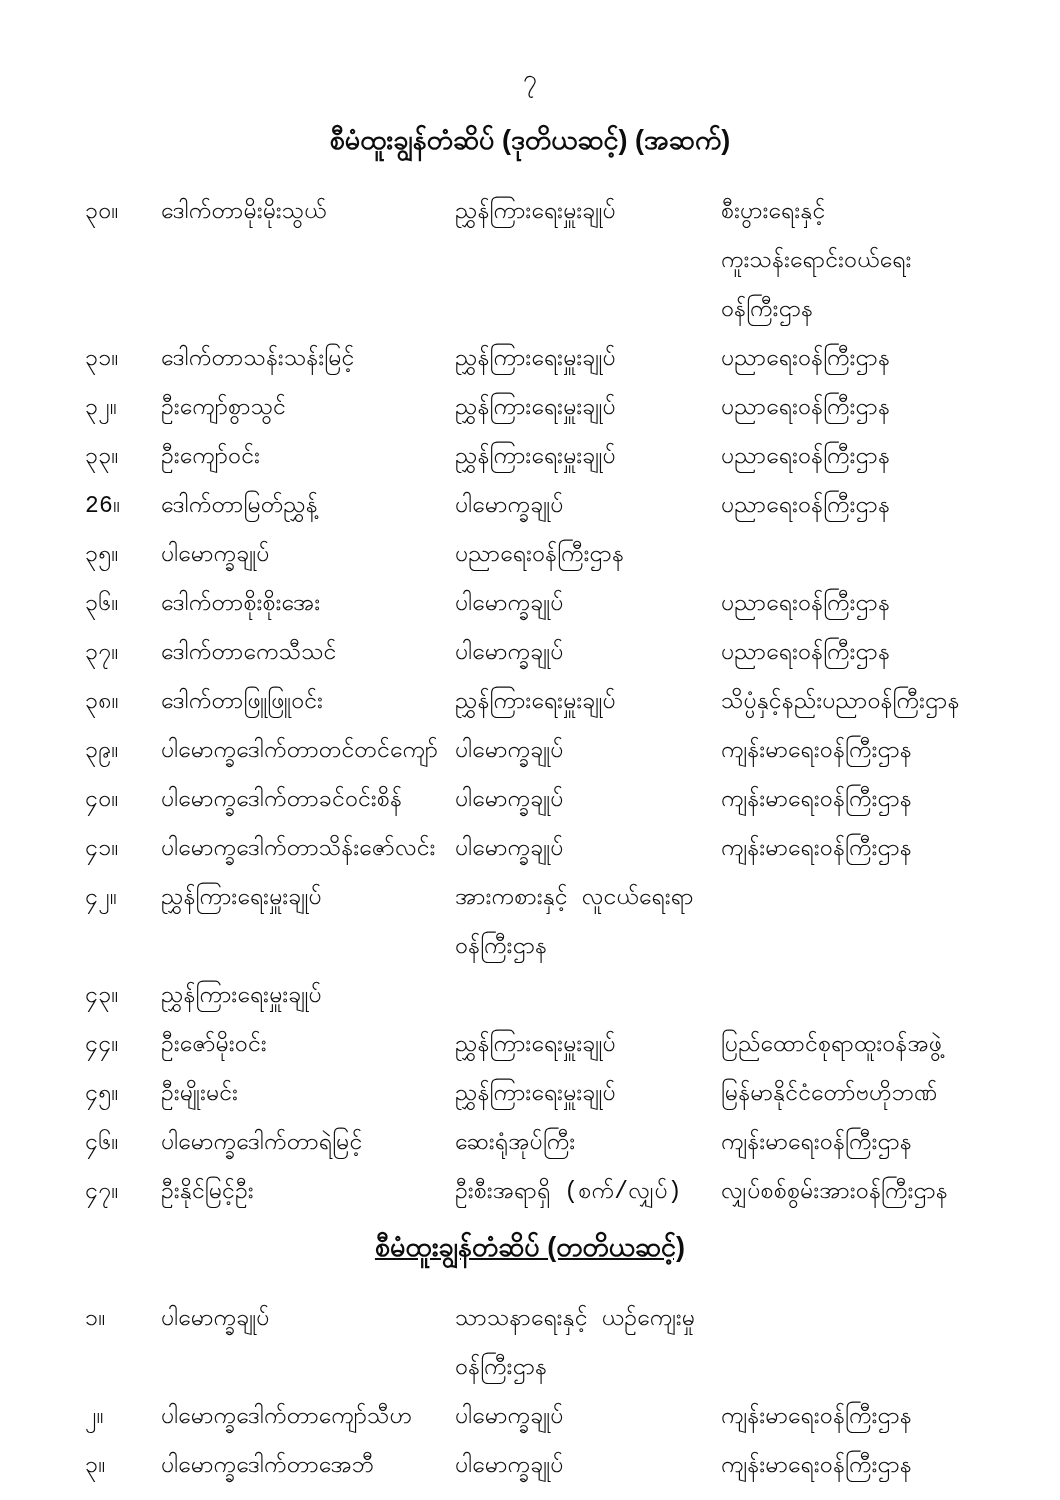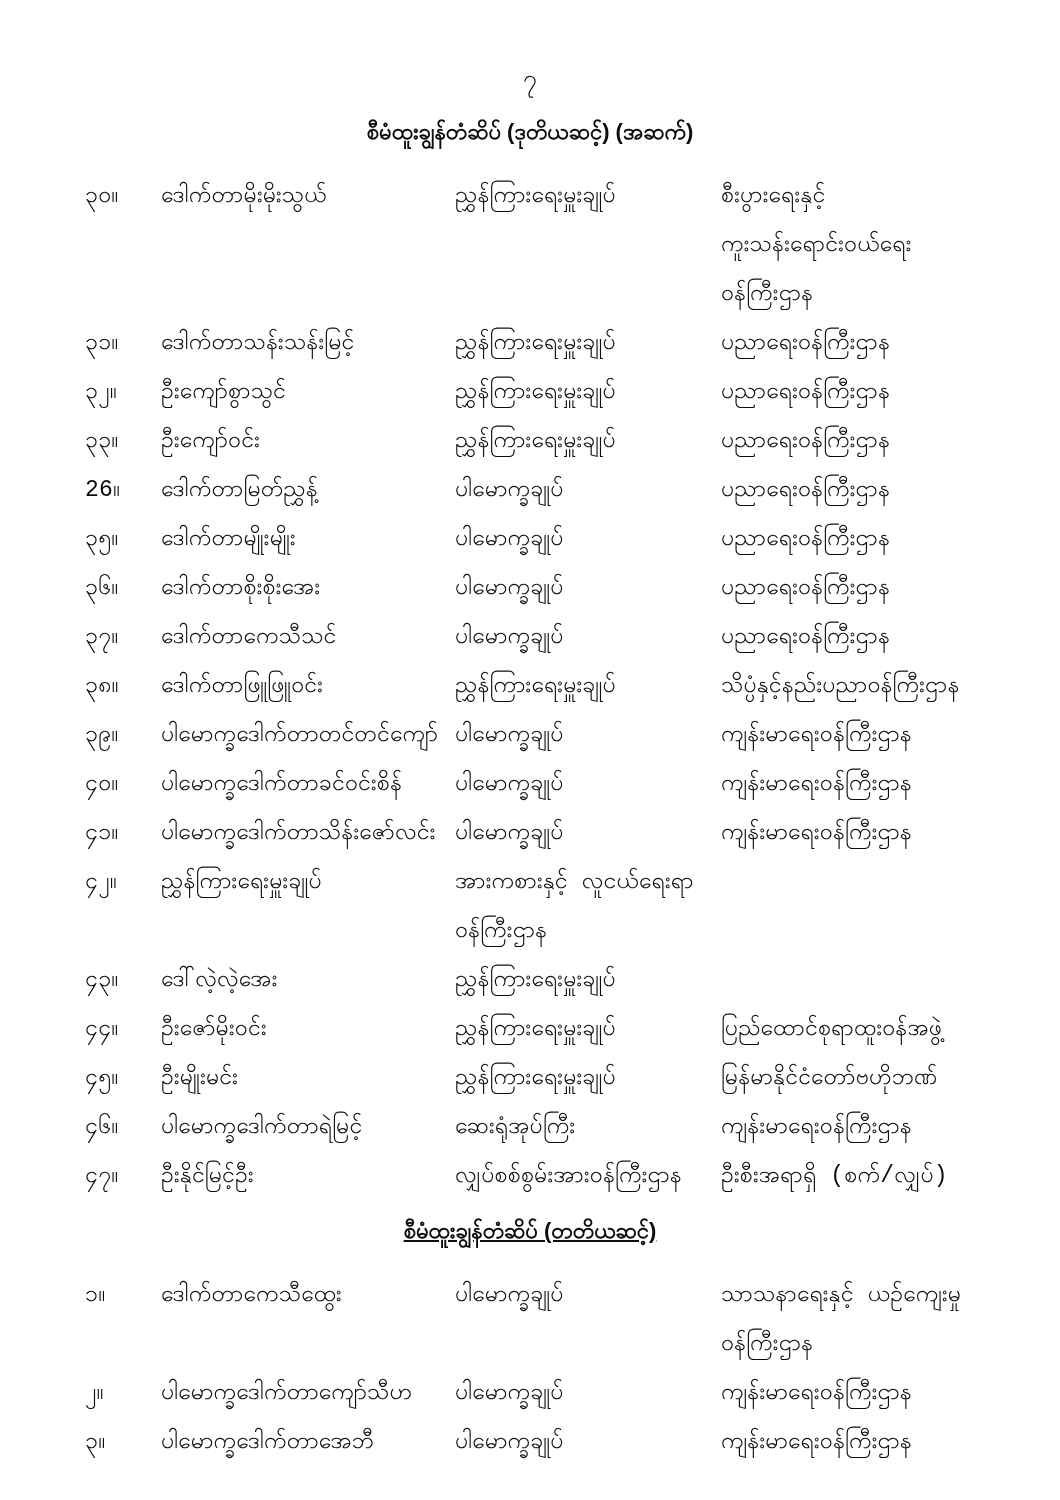--- a/index.html
+++ b/index.html
@@ -18,23 +18,23 @@
     overflow: hidden;
   }
   .page-number {
     padding-top: 58px;
     text-align: center;
     font-size: 25px;
     line-height: 40px;
     font-weight: 400;
   }
   .section-title {
-    margin: 8px;
+    margin: 16px;
     text-align: center;
-    font-size: 22px;
+    font-size: 27px;
     line-height: 52px;
     font-weight: 700;
   }
   .rows {
     padding: 6px 70px 0 85px;
   }
   .row {
     display: grid;
     grid-template-columns: 76px 294px 266px 1fr;
     align-items: start;
@@ -96,21 +96,20 @@
 
         <div class="row">
           <div class="cell c-no">26။</div>
           <div class="cell c-name">ဒေါက်တာမြတ်ညွှန့်</div>
           <div class="cell c-pos">ပါမောက္ခချုပ်</div>
           <div class="cell c-min">ပညာရေးဝန်ကြီးဌာန</div>
         </div>
 
         <div class="row">
           <div class="cell c-no">၃၅။</div>
-          <div class="cell c-name">ဒေါက်တာမျိုးမျိုး</div>
           <div class="cell c-pos">ပါမောက္ခချုပ်</div>
           <div class="cell c-min">ပညာရေးဝန်ကြီးဌာန</div>
         </div>
 
         <div class="row">
           <div class="cell c-no">၃၆။</div>
           <div class="cell c-name">ဒေါက်တာစိုးစိုးအေး</div>
           <div class="cell c-pos">ပါမောက္ခချုပ်</div>
           <div class="cell c-min">ပညာရေးဝန်ကြီးဌာန</div>
         </div>
@@ -152,21 +151,20 @@
 
         <div class="row">
           <div class="cell c-no">၄၂။</div>
           <div class="cell c-pos">ညွှန်ကြားရေးမှူးချုပ်</div>
           <div class="cell c-min">အားကစားနှင့် လူငယ်ရေးရာ
 ဝန်ကြီးဌာန</div>
         </div>
 
         <div class="row">
           <div class="cell c-no">၄၃။</div>
-          <div class="cell c-name">ဒေါ်လဲ့လဲ့အေး</div>
           <div class="cell c-pos">ညွှန်ကြားရေးမှူးချုပ်</div>
         </div>
 
         <div class="row">
           <div class="cell c-no">၄၄။</div>
           <div class="cell c-name">ဦးဇော်မိုးဝင်း</div>
           <div class="cell c-pos">ညွှန်ကြားရေးမှူးချုပ်</div>
           <div class="cell c-min">ပြည်ထောင်စုရာထူးဝန်အဖွဲ့</div>
         </div>
 
@@ -180,33 +178,32 @@
         <div class="row">
           <div class="cell c-no">၄၆။</div>
           <div class="cell c-name">ပါမောက္ခဒေါက်တာရဲမြင့်</div>
           <div class="cell c-pos">ဆေးရုံအုပ်ကြီး</div>
           <div class="cell c-min">ကျန်းမာရေးဝန်ကြီးဌာန</div>
         </div>
 
         <div class="row">
           <div class="cell c-no">၄၇။</div>
           <div class="cell c-name">ဦးနိုင်မြင့်ဦး</div>
+          <div class="cell c-pos">ဦးစီးအရာရှိ (စက်/လျှပ်)</div>
           <div class="cell c-min">လျှပ်စစ်စွမ်းအားဝန်ကြီးဌာန</div>
-          <div class="cell c-pos">ဦးစီးအရာရှိ (စက်/လျှပ်)</div>
         </div>
       </div>
   </div>
 
   <div class="section section-2">
     <h1 class="section-title">စီမံထူးချွန်တံဆိပ် (တတိယဆင့်)</h1>
     <div class="rows">
 
         <div class="row">
           <div class="cell c-no">၁။</div>
-          <div class="cell c-name">ဒေါက်တာကေသီထွေး</div>
           <div class="cell c-pos">ပါမောက္ခချုပ်</div>
           <div class="cell c-min">သာသနာရေးနှင့် ယဉ်ကျေးမှု
 ဝန်ကြီးဌာန</div>
         </div>
 
         <div class="row">
           <div class="cell c-no">၂။</div>
           <div class="cell c-name">ပါမောက္ခဒေါက်တာကျော်သီဟ</div>
           <div class="cell c-pos">ပါမောက္ခချုပ်</div>
           <div class="cell c-min">ကျန်းမာရေးဝန်ကြီးဌာန</div>

